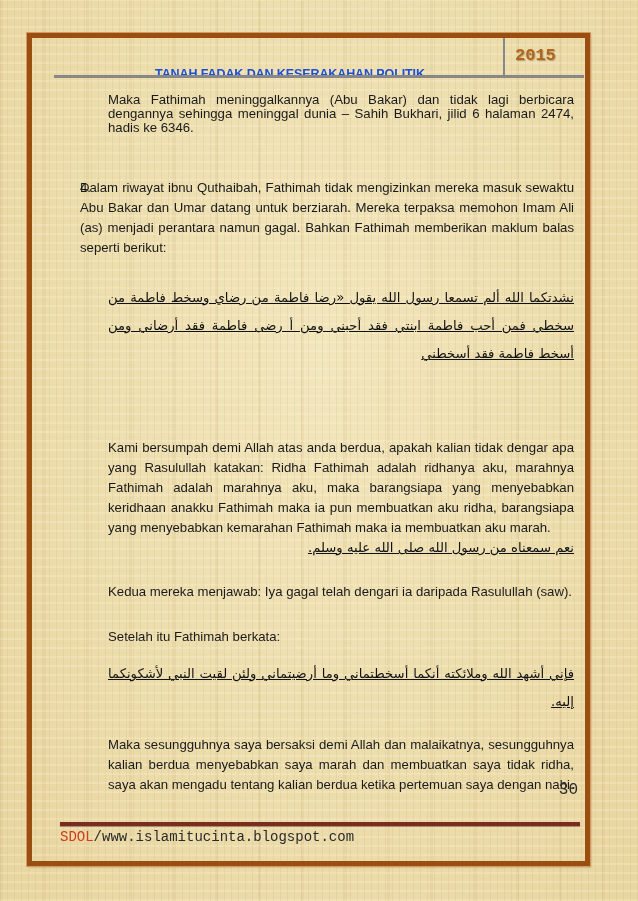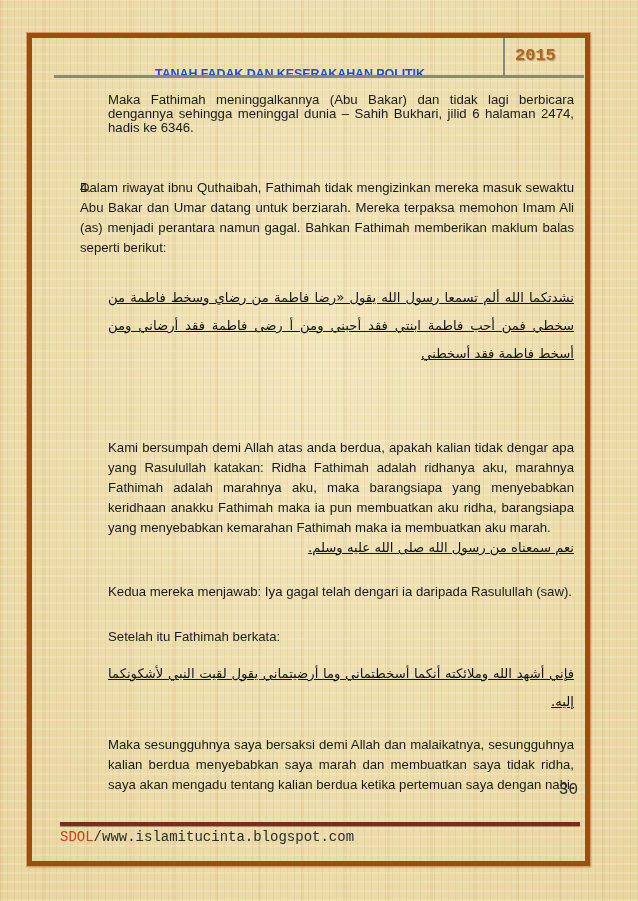--- a/index.html
+++ b/index.html
@@ -167,19 +167,19 @@
 <div class="block arabic" style="top: 284px; line-height: 28px;">نشدتكما الله ألم تسمعا رسول الله يقول «رضا فاطمة من رضاي وسخط فاطمة من سخطي فمن أحب فاطمة ابنتي فقد أحبني ومن أ رضى فاطمة فقد أرضاني ومن أسخط فاطمة فقد أسخطني</div>
 
 <div class="block para" style="top: 438px;">Kami bersumpah demi Allah atas anda berdua, apakah kalian tidak dengar apa yang Rasulullah katakan: Ridha Fathimah adalah ridhanya aku, marahnya Fathimah adalah marahnya aku, maka barangsiapa yang menyebabkan keridhaan anakku Fathimah maka ia pun membuatkan aku ridha, barangsiapa yang menyebabkan kemarahan Fathimah maka ia membuatkan aku marah.</div>
 
 <div class="block arabic" style="top: 534px; line-height: 28px;">نعم سمعناه من رسول الله صلى الله عليه وسلم.</div>
 
 <div class="block para" style="top: 582px;">Kedua mereka menjawab: Iya gagal telah dengari ia daripada Rasulullah (saw).</div>
 
 <div class="block para" style="top: 627px;">Setelah itu Fathimah berkata:</div>
 
-<div class="block arabic" style="top: 660px; line-height: 28px;">فإني أشهد الله وملائكته أنكما أسخطتماني وما أرضيتماني يقول لقيت النبي لأشكونكما إليه.</div>
+<div class="block arabic" style="top: 660px; line-height: 28px;">فإني أشهد الله وملائكته أنكما أسخطتماني وما أرضيتماني ولئن لقيت النبي لأشكونكما إليه.</div>
 
 <div class="block para" style="top: 735px;">Maka sesungguhnya saya bersaksi demi Allah dan malaikatnya, sesungguhnya kalian berdua menyebabkan saya marah dan membuatkan saya tidak ridha, saya akan mengadu tentang kalian berdua ketika pertemuan saya dengan nabi.</div>
 
 <div class="footer-rule"></div>
 <div class="footer-text"><span class="footer-brand">SDOL</span><span>/www.islamitucinta.blogspot.com</span></div>
 <div class="footer-page">30</div>
 
 </body></html>

